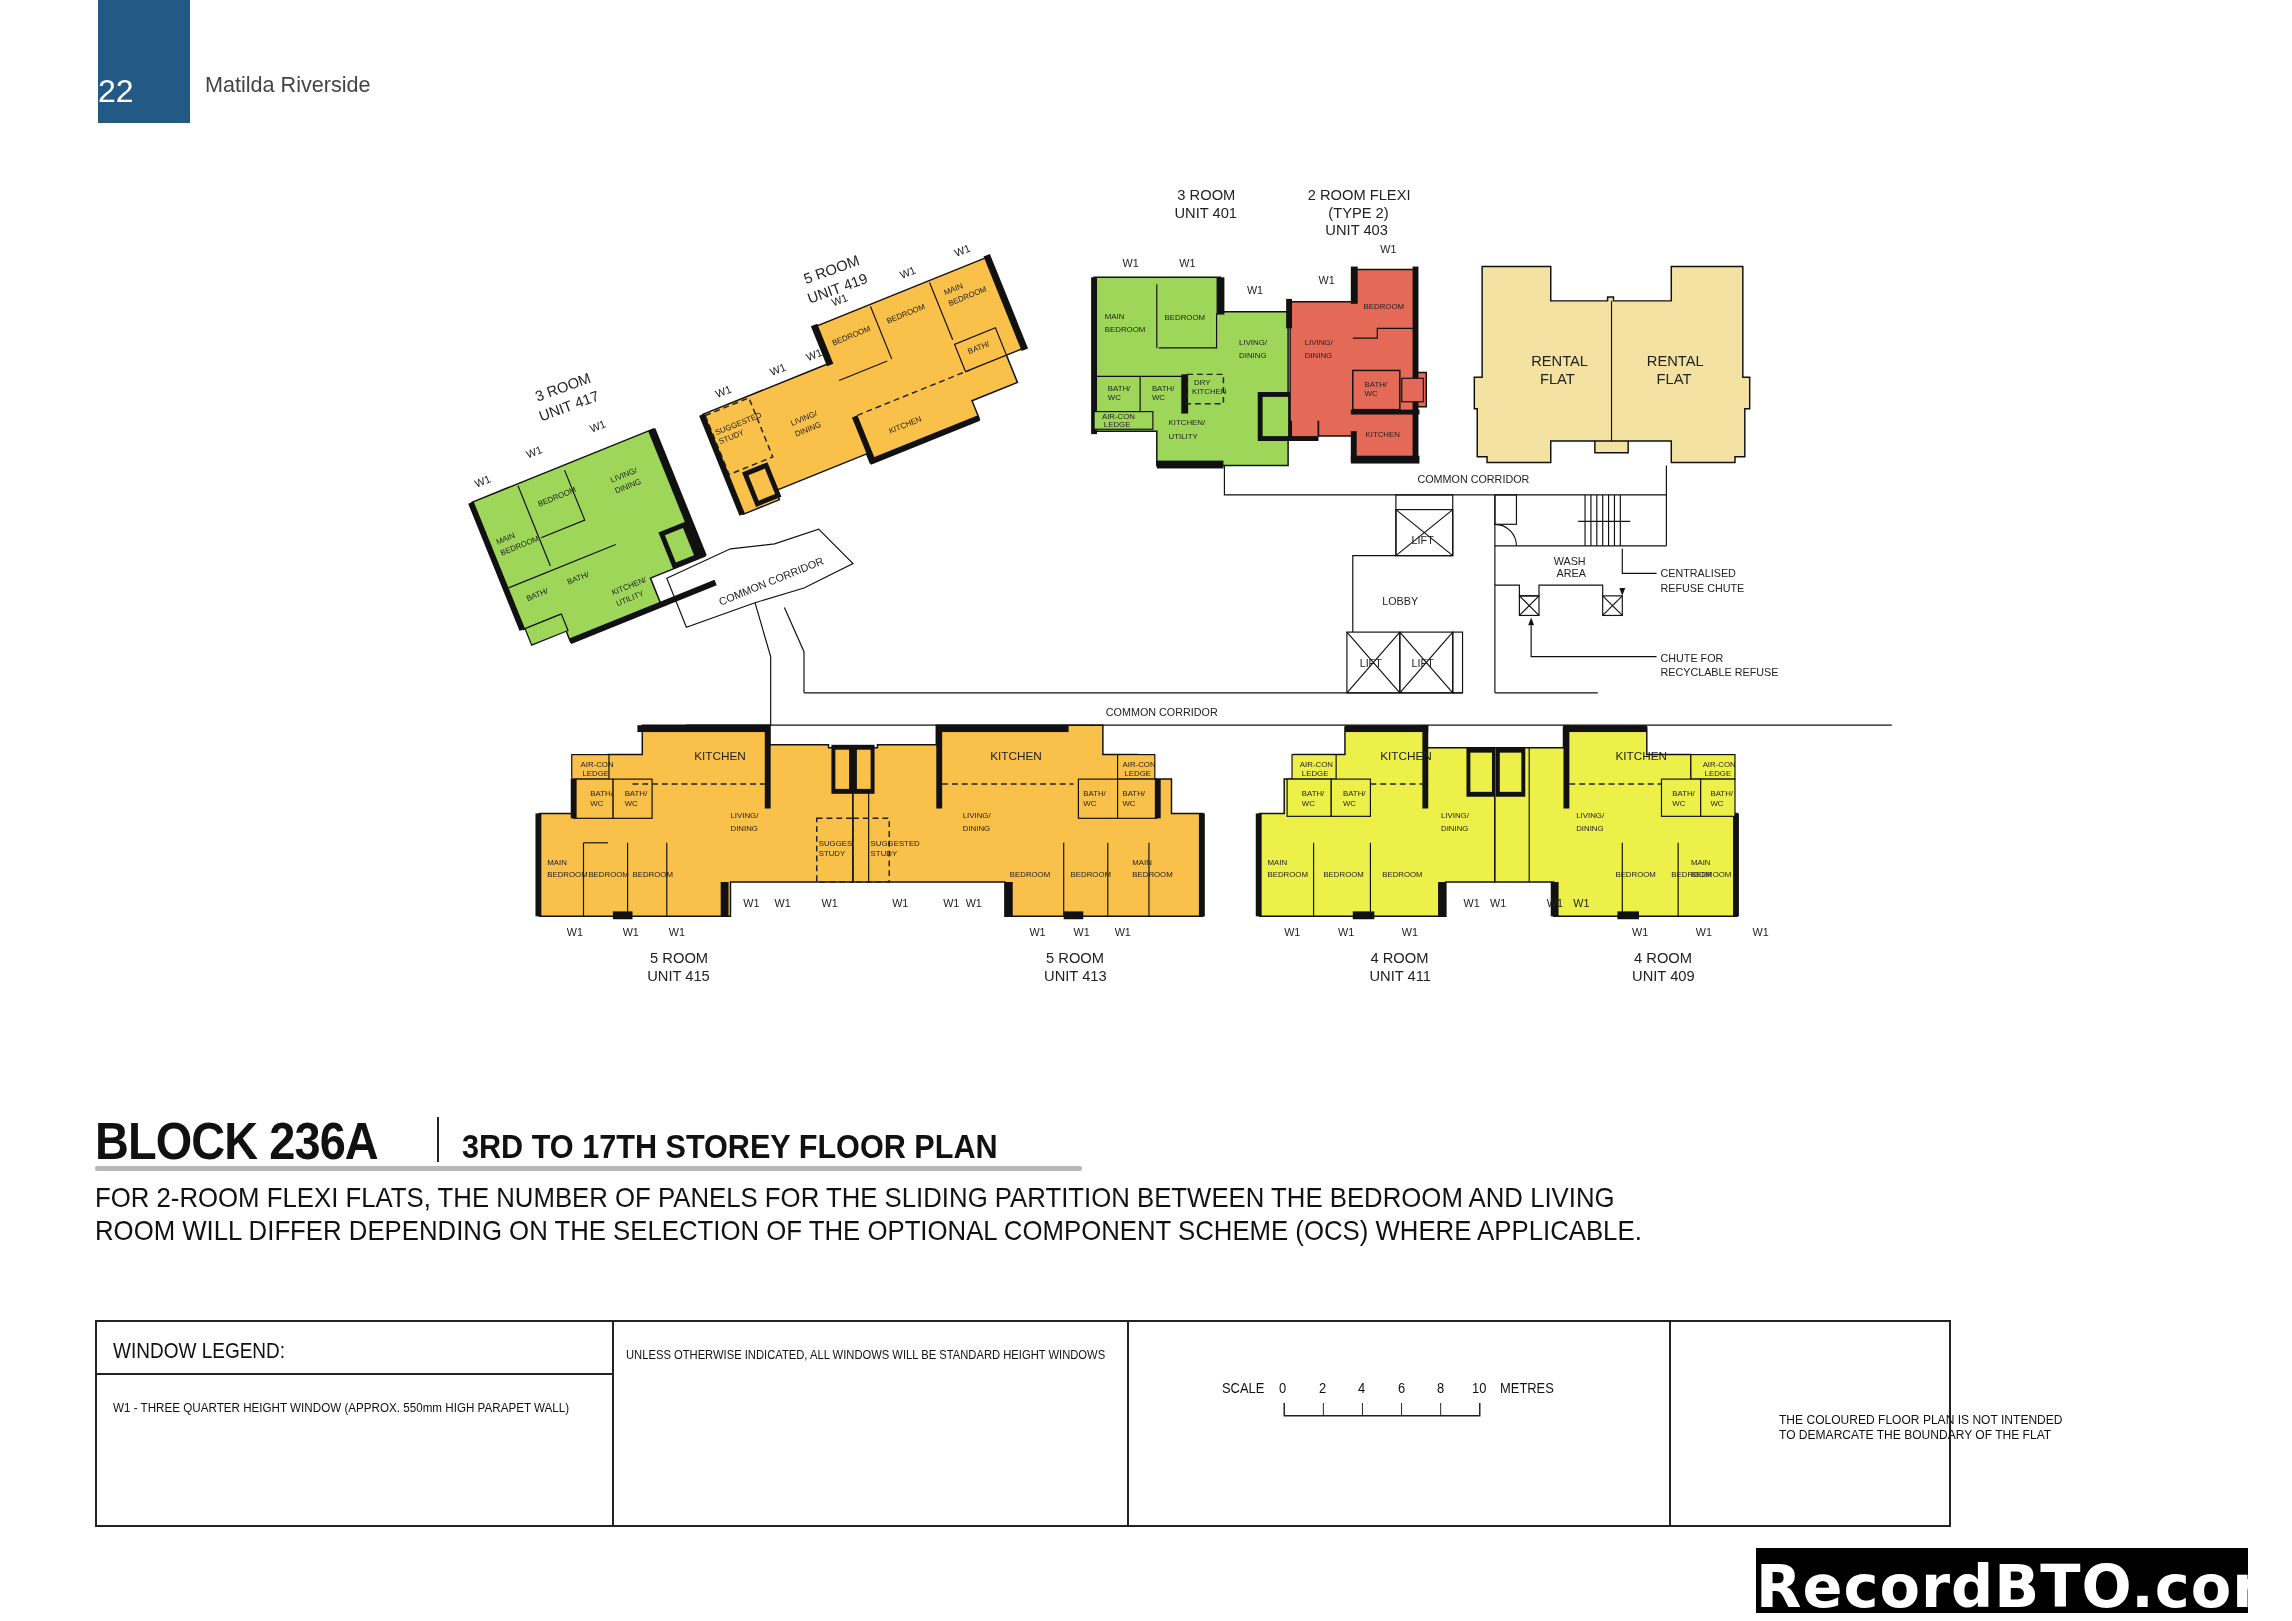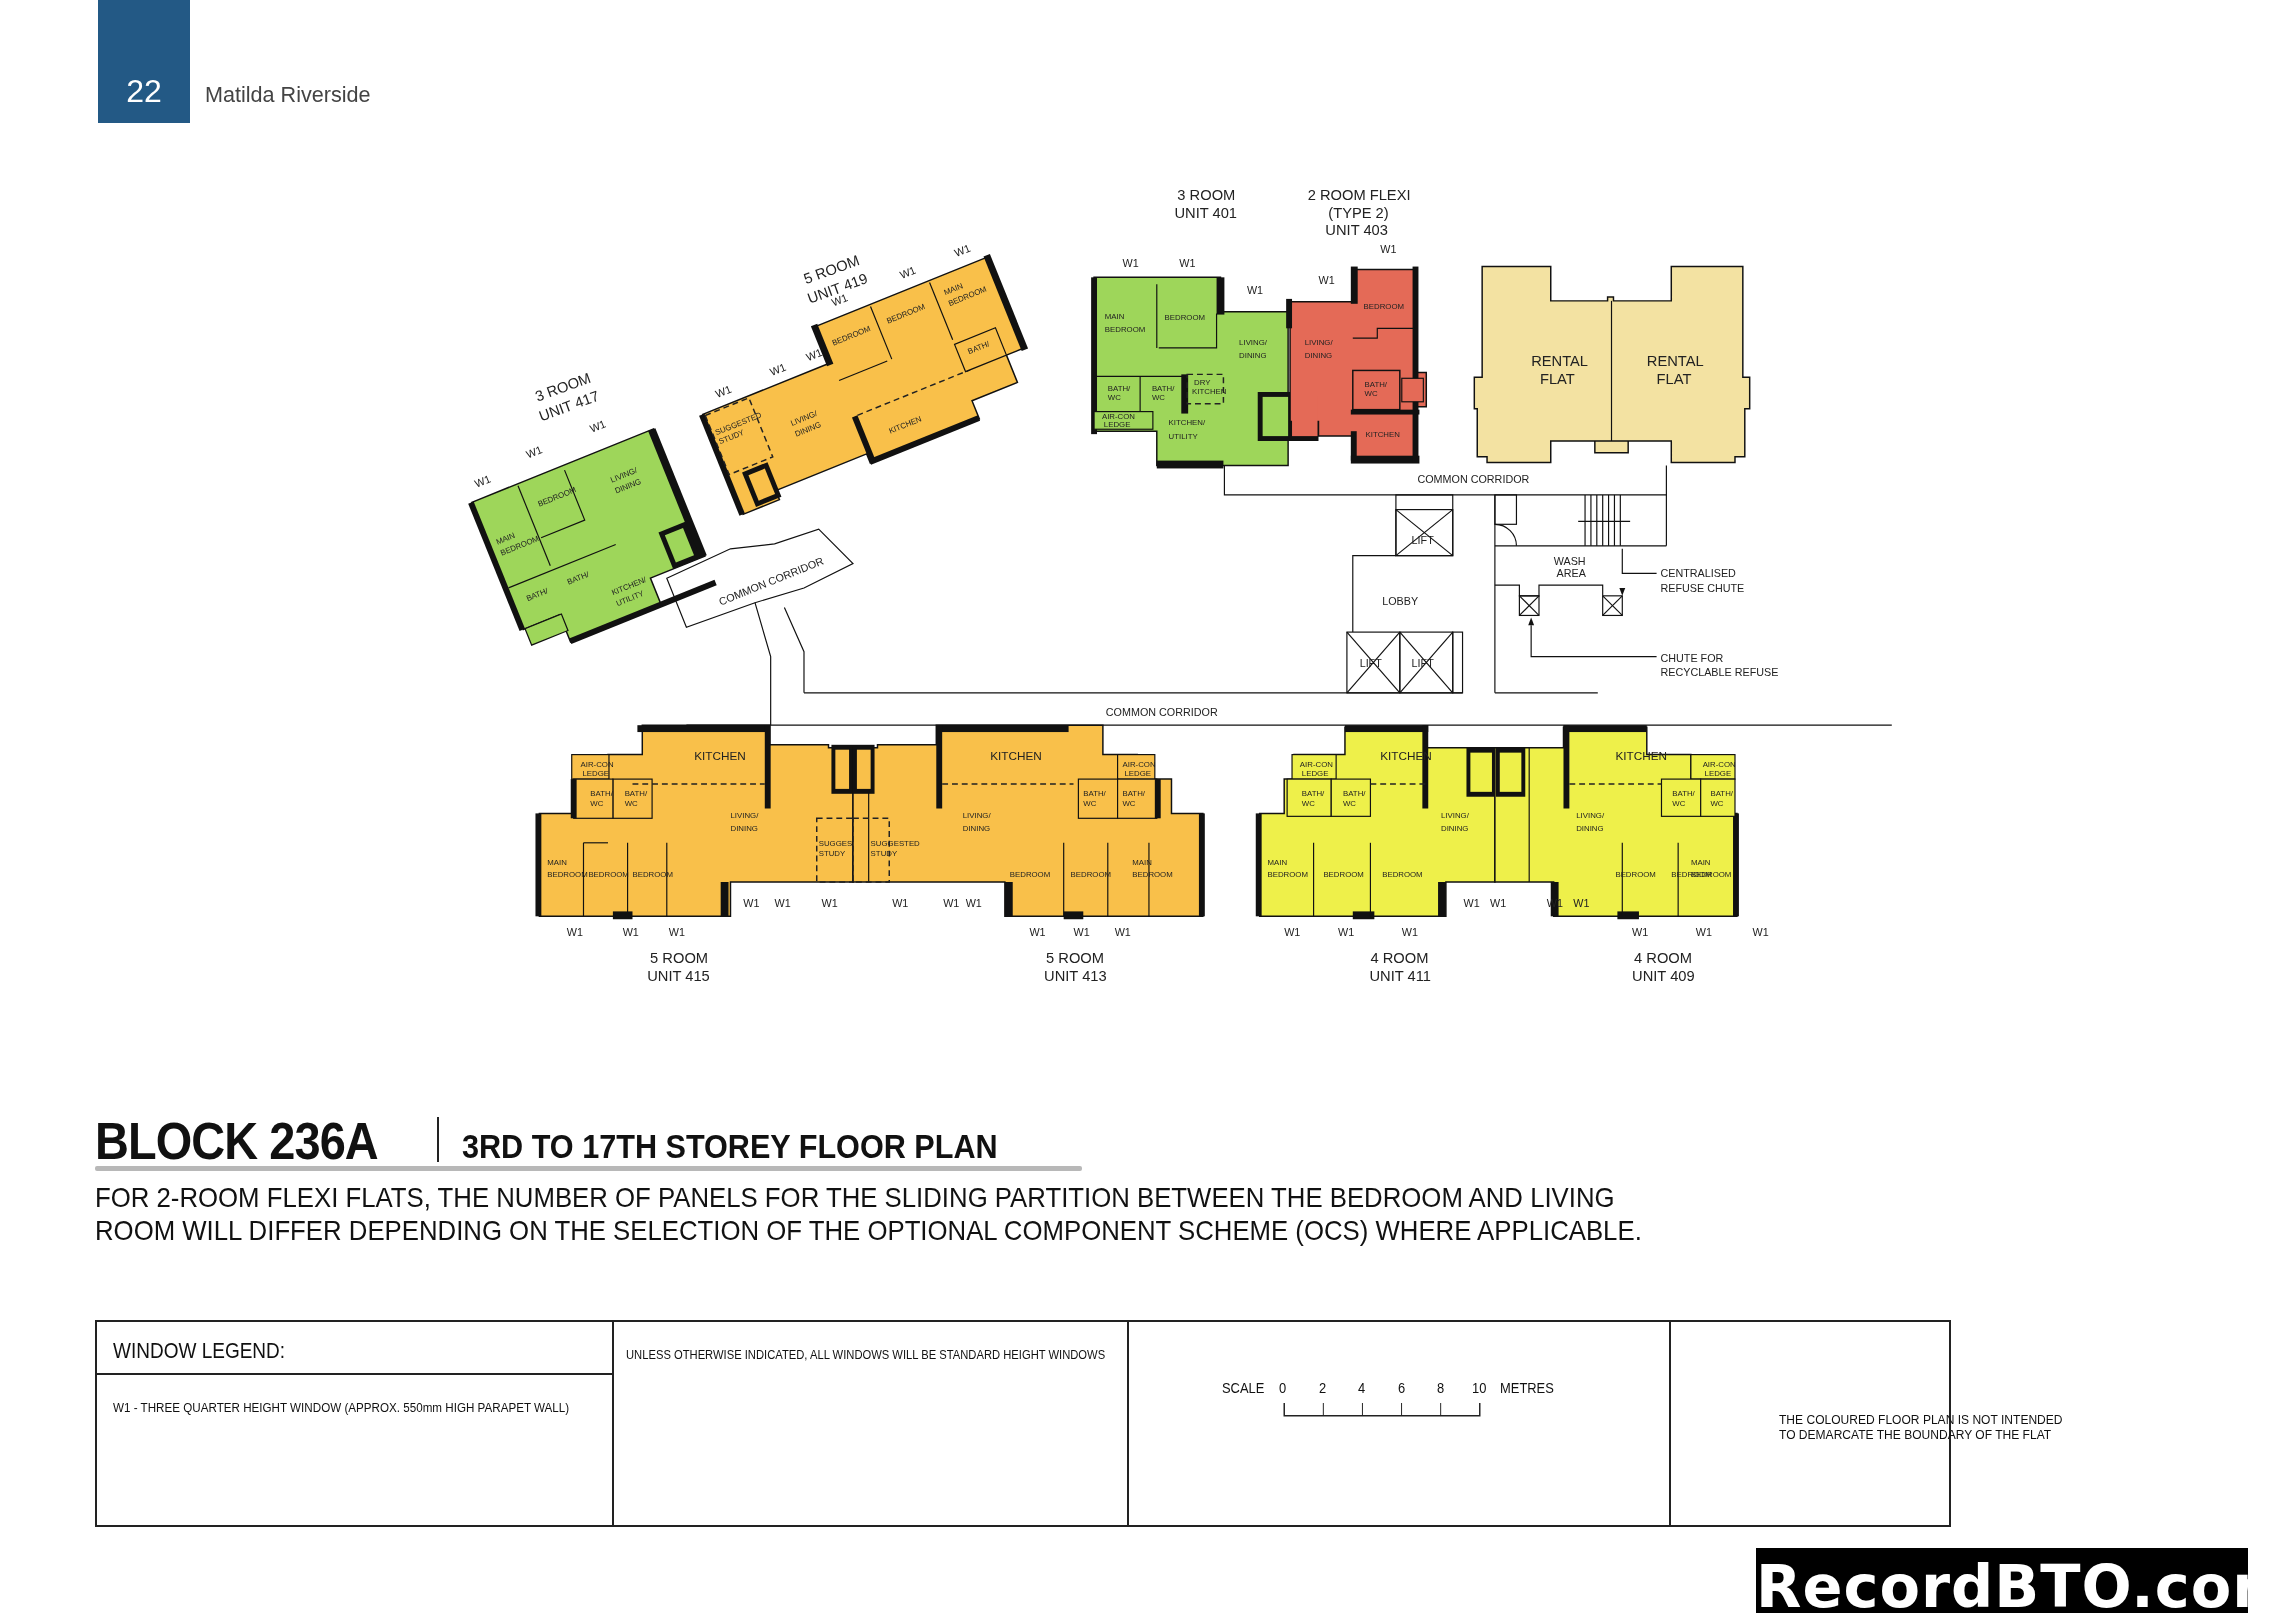--- a/index.html
+++ b/index.html
@@ -1,20 +1,20 @@
 <!DOCTYPE html>
 <html><head>
 <meta charset="utf-8">
 <style>
   html, body { margin:0; padding:0; background:#ffffff; }
   body { width:2293px; height:1621px; position:relative; overflow:hidden; font-family:"Liberation Sans", sans-serif; color:#111; }
   .abs { position:absolute; }
   #page-num-box { left:98px; top:0; width:92px; height:123px; background:#235985; }
-  #page-num { left:98px; top:73px; width:92px; text-align:center; color:#ffffff; font-size:32px; }
-  #doc-title { left:205px; top:82px; font-size:21.6px; color:#444; }
+  #page-num { left:98px; top:73px; width:92px; text-align:left; color:#ffffff; font-size:32px; }
+  #doc-title { left:205px; top:72px; font-size:21.6px; color:#444; }
   #plan { left:0; top:0; width:2293px; height:1078px; }
   #block-title { left:95px; top:1112px; font-size:51px; font-weight:bold; letter-spacing:-1px; transform:scaleX(0.92); transform-origin:left top; white-space:nowrap; }
   #title-sep { left:437px; top:1117px; width:2px; height:45px; background:#222; }
   #storey-title { left:462px; top:1127px; font-size:34px; font-weight:bold; transform:scaleX(0.9); transform-origin:left top; white-space:nowrap; }
   #title-underline { left:95px; top:1166px; width:987px; height:4.9px; background:#b8b8b8; border-radius:2px; }
   .note-line { left:95px; font-size:28px; white-space:nowrap; transform:scaleX(0.92); transform-origin:left top; }
   #note-1 { top:1182px; }
   #note-2 { top:1215px; }
   #legend-table { left:95px; top:1320px; width:1856px; height:207px; border:2px solid #222; box-sizing:border-box; }
   .col-div { top:0; width:1.5px; height:100%; background:#222; }

